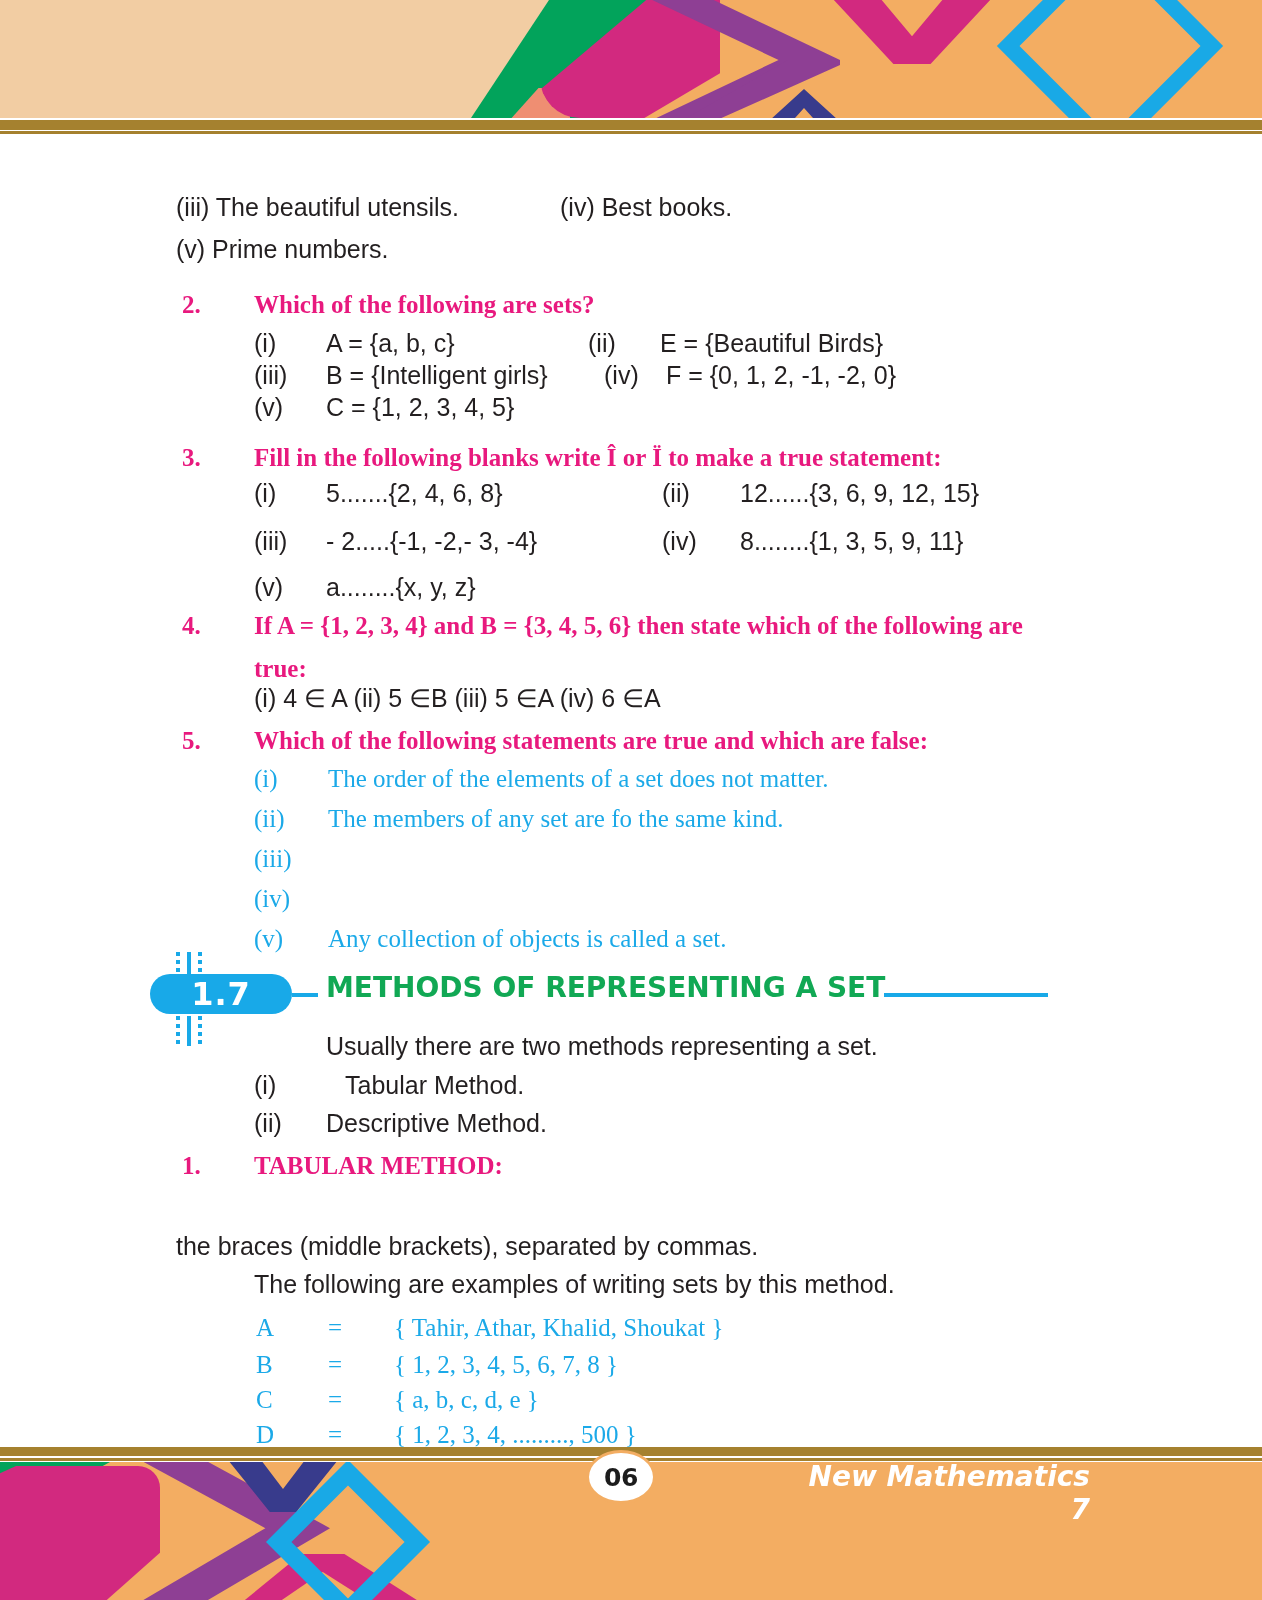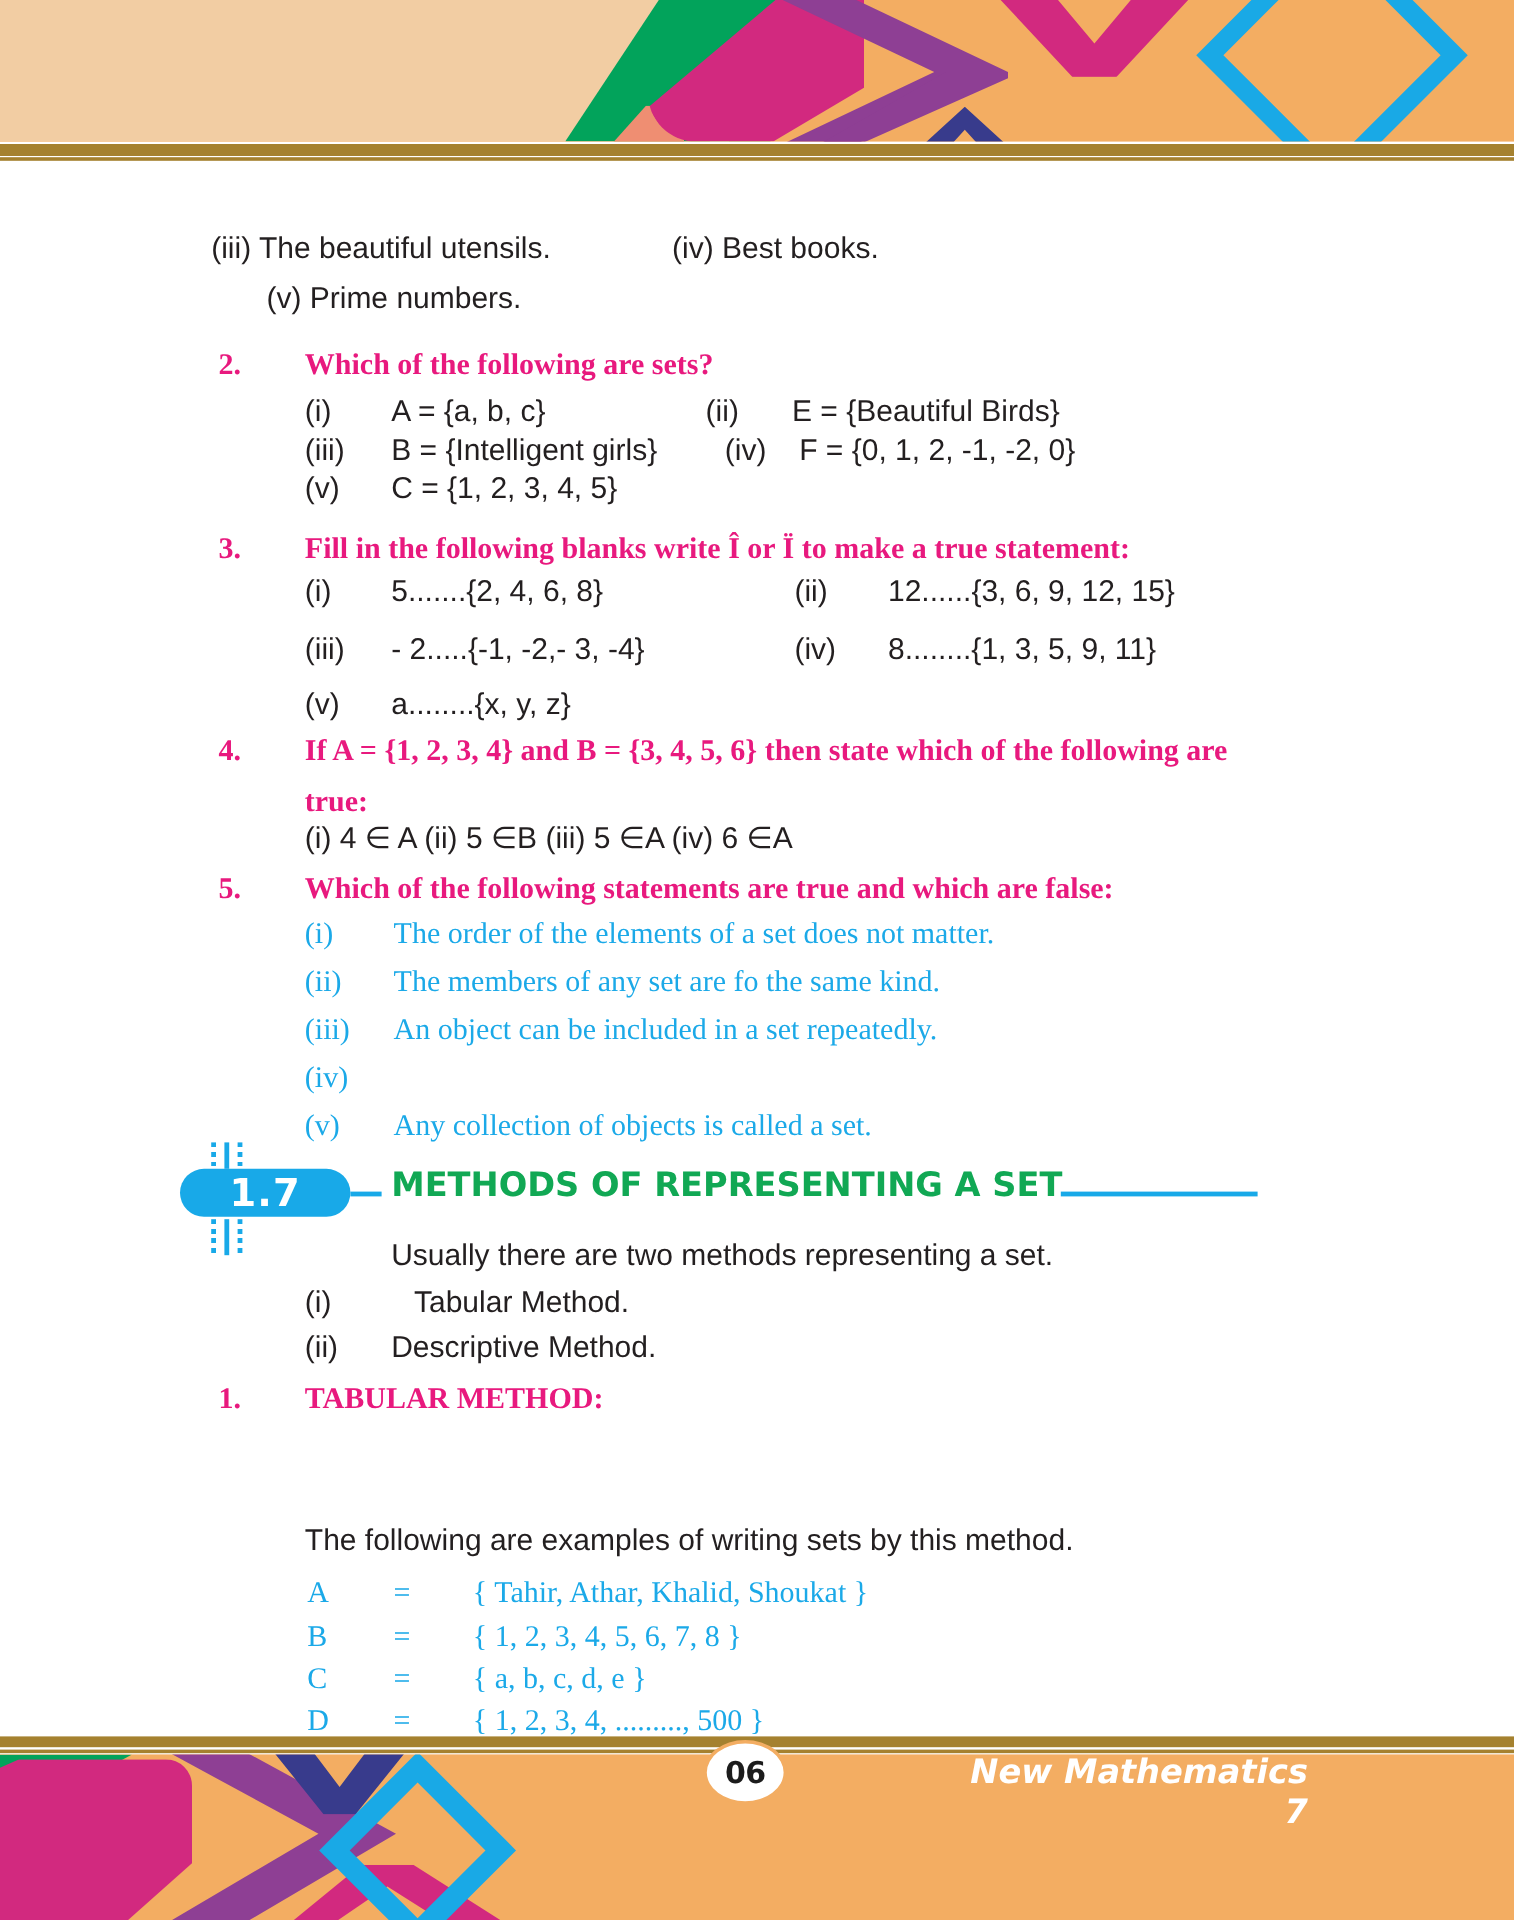--- a/index.html
+++ b/index.html
@@ -315,21 +315,21 @@
     <div class="tb-navy-v2"></div>
     <div class="tb-diamond"></div>
   </div>
   <div class="gold-rule-top"></div>
   <div class="gold-rule-top2"></div>
 
   <div class="content">
 
     <div class="line serif" style="left:176px; top:59px;">(iii)  The beautiful utensils.</div>
     <div class="line serif" style="left:560px; top:59px;">(iv) Best books.</div>
-    <div class="line serif" style="left:176px; top:101px;margin-left:46px;">(v)   Prime numbers.</div>
+    <div class="line serif" style="left:176px; top:101px;">(v)   Prime numbers.</div>
 
     <div class="line pink" style="left:182px; top:157px;">2.</div>
     <div class="line pink" style="left:254px; top:157px;">Which of the following are sets?</div>
 
     <div class="line serif" style="left:254px; top:195px;">(i)</div>
     <div class="line serif" style="left:326px; top:195px;">A  =  {a, b, c}</div>
     <div class="line serif" style="left:588px; top:195px;">(ii)</div>
     <div class="line serif" style="left:660px; top:195px;">E  =  {Beautiful Birds}</div>
 
     <div class="line serif" style="left:254px; top:227px;">(iii)</div>
@@ -364,21 +364,20 @@
     <div class="line pink" style="left:182px; top:593px;">5.</div>
     <div class="line pink" style="left:254px; top:593px;">Which of the following statements are true and which are false:</div>
 
     <div class="line cyan" style="left:254px; top:631px;">(i)</div>
     <div class="line cyan" style="left:328px; top:631px;">The order of the elements of a set does not matter.</div>
 
     <div class="line cyan" style="left:254px; top:671px;">(ii)</div>
     <div class="line cyan" style="left:328px; top:671px;">The members of any set are fo the same kind.</div>
 
     <div class="line cyan" style="left:254px; top:711px;">(iii)</div>
-    <div class="line cyan" style="left:328px; top:711px;">An object can be included in a set repeatedly.</div>
 
     <div class="line cyan" style="left:254px; top:751px;">(iv)</div>
 
     <div class="line cyan" style="left:254px; top:791px;">(v)</div>
     <div class="line cyan" style="left:328px; top:791px;">Any collection of objects is called a set.</div>
 
     <div class="sec-head" style="top:830px;">
       <div class="sec-dash-top">
         <div class="dash-col" style="left:0;"></div>
         <div class="dash-col solid" style="left:11px;"></div>
@@ -399,20 +398,21 @@
 
     <div class="line serif" style="left:254px; top:937px;">(i)</div>
     <div class="line serif" style="left:345px; top:937px;">Tabular Method.</div>
 
     <div class="line serif" style="left:254px; top:975px;">(ii)</div>
     <div class="line serif" style="left:326px; top:975px;">Descriptive Method.</div>
 
     <div class="line pink" style="left:182px; top:1018px;">1.</div>
     <div class="line pink" style="left:254px; top:1018px;">TABULAR METHOD:</div>
 
+    <div class="line serif" style="left:176px; top:1098px;">the braces (middle brackets), separated by commas.</div>
     <div class="line serif" style="left:254px; top:1136px;">The following are examples of writing sets by this method.</div>
 
     <div class="line cyan" style="left:256px; top:1180px;">A</div>
     <div class="line cyan" style="left:328px; top:1180px;">=</div>
     <div class="line cyan" style="left:394px; top:1180px;">{ Tahir, Athar, Khalid, Shoukat }</div>
 
     <div class="line cyan" style="left:256px; top:1217px;">B</div>
     <div class="line cyan" style="left:328px; top:1217px;">=</div>
     <div class="line cyan" style="left:394px; top:1217px;">{ 1, 2, 3, 4, 5, 6, 7, 8 }</div>
 

